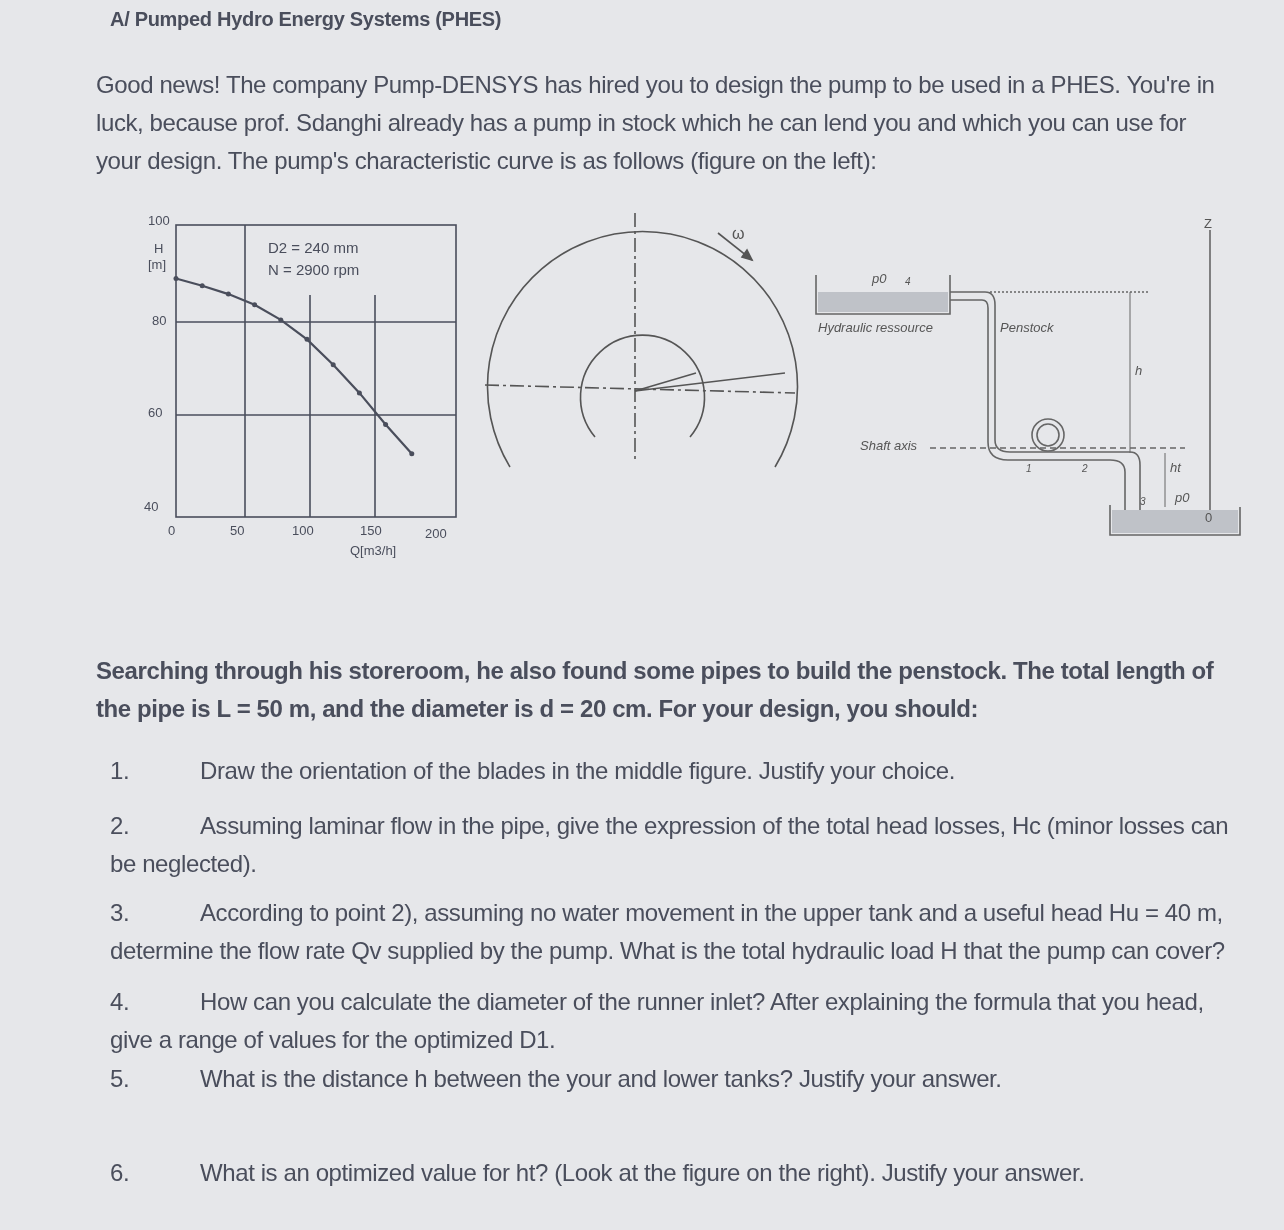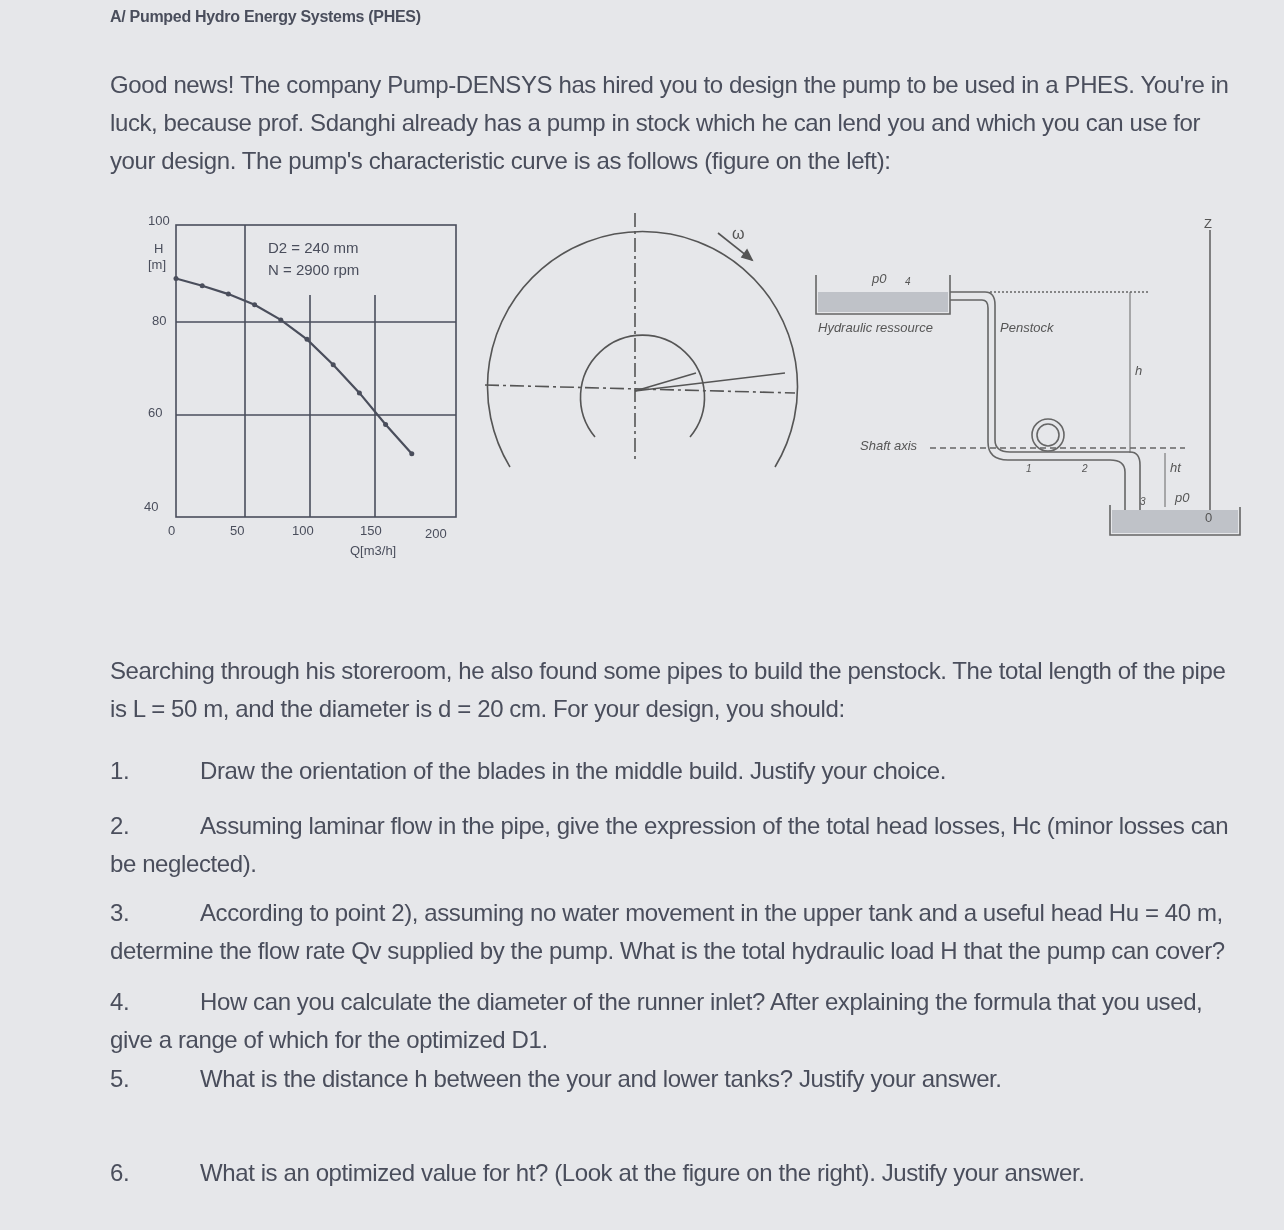--- a/index.html
+++ b/index.html
@@ -1,22 +1,22 @@
 <!DOCTYPE html>
 <html><head>
 <meta charset="utf-8">
 <style>
   html,body{margin:0;padding:0;}
   body{width:1284px;height:1230px;background:#e6e7ea;position:relative;overflow:hidden;
        font-family:"Liberation Sans",sans-serif;color:#4a4e5c;}
   .abs{position:absolute;}
-  .title{left:110px;top:8px;font-size:16px;font-weight:bold;letter-spacing:-0.3px;}
-  .para{left:110px;width:1130px;font-size:24px;line-height:38px;letter-spacing:-0.4px;}
+  .title{left:110px;top:8px;font-size:20px;font-weight:bold;letter-spacing:-0.3px;}
+  .para{left:96px;width:1130px;font-size:24px;line-height:38px;letter-spacing:-0.4px;}
   .intro{top:66px;}
-  .para2{top:652px;}
+  .para2{top:652px;font-weight:bold;}
   .q{position:absolute;left:110px;width:1130px;font-size:24px;line-height:38px;letter-spacing:-0.4px;}
   .q .num{display:inline-block;width:90px;}
   .fig{position:absolute;}
 </style>
 </head>
 <body>
 
 <div class="abs title">A/ Pumped Hydro Energy Systems (PHES)</div>
 <div class="abs para intro">Good news! The company Pump-DENSYS has hired you to design the pump to be used in a PHES. You're in luck, because prof. Sdanghi already has a pump in stock which he can lend you and which you can use for your design. The pump's characteristic curve is as follows (figure on the left):</div>
 
@@ -102,18 +102,18 @@
     <text x="330" y="295" font-size="10">3</text>
     <text x="360" y="262">ht</text>
     <text x="365" y="292">p0</text>
     <text x="394" y="18" font-style="normal">Z</text>
     <text x="395" y="312" font-style="normal">0</text>
   </g>
 </svg>
 
 <div class="abs para para2">Searching through his storeroom, he also found some pipes to build the penstock. The total length of the pipe is L = 50 m, and the diameter is d = 20 cm. For your design, you should:</div>
 
-<div class="q" style="top:752px"><span class="num">1.</span><span>Draw the orientation of the blades in the middle build. Justify your choice.</span></div>
+<div class="q" style="top:752px"><span class="num">1.</span><span>Draw the orientation of the blades in the middle figure. Justify your choice.</span></div>
 <div class="q" style="top:807px"><span class="num">2.</span><span>Assuming laminar flow in the pipe, give the expression of the total head losses, Hc (minor losses can be neglected).</span></div>
 <div class="q" style="top:894px"><span class="num">3.</span><span>According to point 2), assuming no water movement in the upper tank and a useful head Hu = 40 m, determine the flow rate Qv supplied by the pump. What is the total hydraulic load H that the pump can cover?</span></div>
-<div class="q" style="top:983px"><span class="num">4.</span><span>How can you calculate the diameter of the runner inlet? After explaining the formula that you used, give a range of which for the optimized D1.</span></div>
+<div class="q" style="top:983px"><span class="num">4.</span><span>How can you calculate the diameter of the runner inlet? After explaining the formula that you head, give a range of values for the optimized D1.</span></div>
 <div class="q" style="top:1060px"><span class="num">5.</span><span>What is the distance h between the your and lower tanks? Justify your answer.</span></div>
 <div class="q" style="top:1154px"><span class="num">6.</span><span>What is an optimized value for ht? (Look at the figure on the right). Justify your answer.</span></div>
 
 </body></html>

